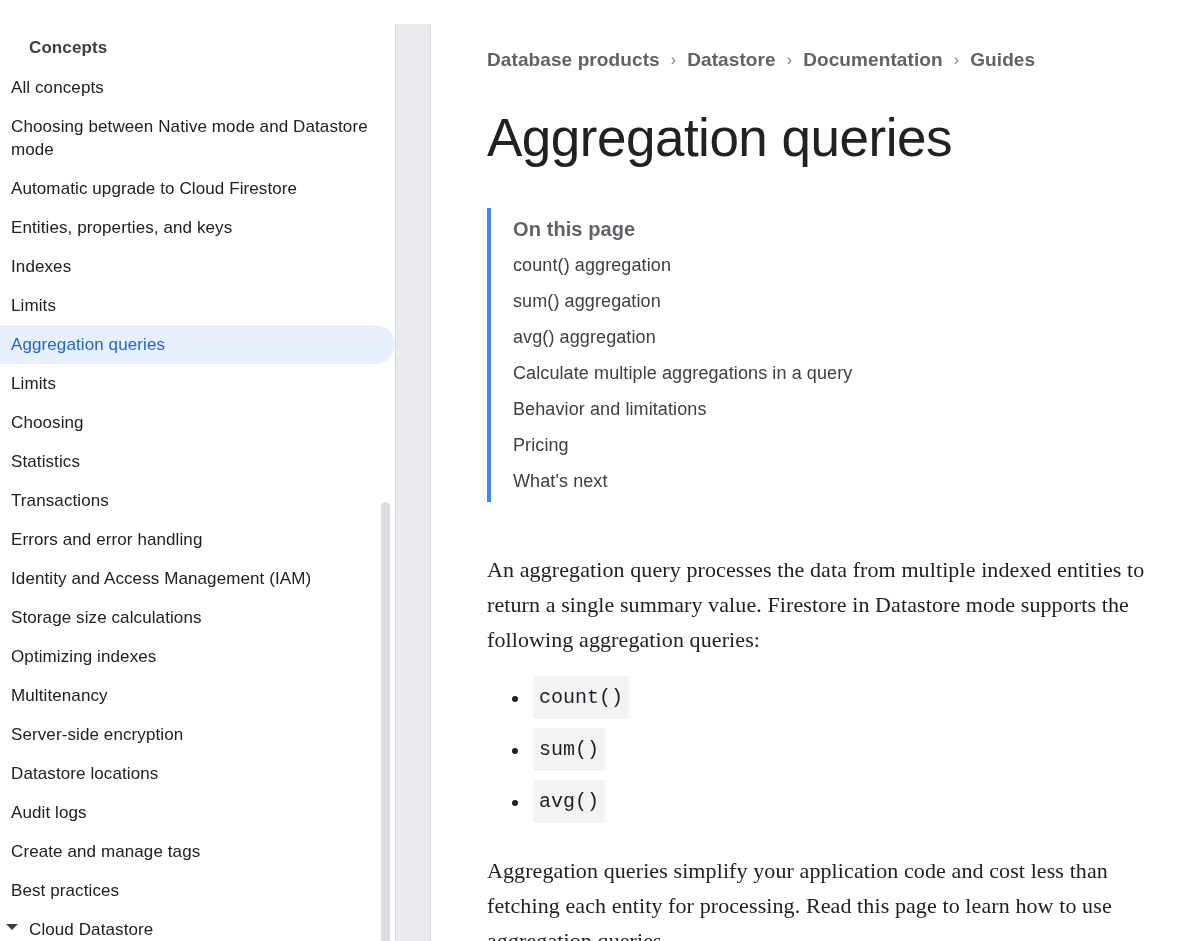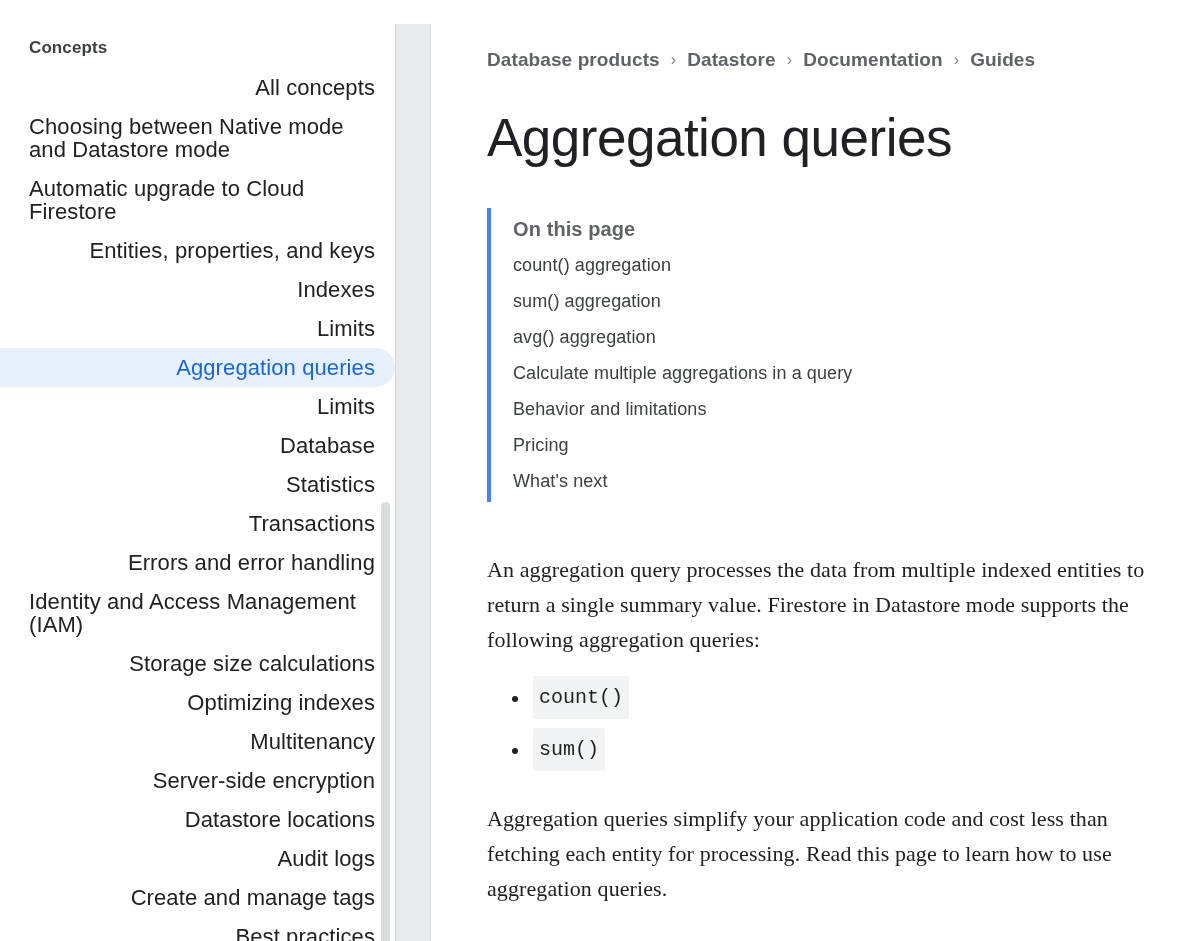--- a/index.html
+++ b/index.html
@@ -38,28 +38,27 @@
     font-size: 17px;
     font-weight: bold;
     color: #3c4043;
     padding: 14px 16px 10px 29px;
     letter-spacing: .1px;
   }
   .nav-item {
     position: relative;
     display: flex;
     align-items: flex-start;
-    font-size: 22px;
+    font-size: 17px;
     line-height: 23px;
     color: #202124;
-    padding: 8px 20px 8px 29px;
+    padding: 8px 20px 8px 11px;
     border-radius: 0 20px 20px 0;
     cursor: pointer;
     letter-spacing: .1px;
-    justify-content: flex-end;
   }
   .nav-item .nav-label { display: block; }
   .nav-item.level2 { padding-left: 50px; }
   .nav-item.active {
     background: #e8f0fe;
     color: #1a73c8;
   }
   .nav-item.active .nav-label { color: #1967d2; }
   .nav-item.has-toggle { padding-left: 29px; }
   .tri {
@@ -227,21 +226,21 @@
           <div class="nav-item">
             <span class="nav-label">Limits</span>
           </div>
           <div class="nav-item active">
             <span class="nav-label">Aggregation queries</span>
           </div>
           <div class="nav-item">
             <span class="nav-label">Limits</span>
           </div>
           <div class="nav-item">
-            <span class="nav-label">Database</span>
+            <span class="nav-label">Choosing</span>
           </div>
           <div class="nav-item">
             <span class="nav-label">Statistics</span>
           </div>
           <div class="nav-item">
             <span class="nav-label">Transactions</span>
           </div>
           <div class="nav-item">
             <span class="nav-label">Errors and error handling</span>
           </div>
@@ -312,18 +311,19 @@
           <span class="otp-link">Pricing</span>
           <span class="otp-link">What's next</span>
         </div>
     </div>
 
     <p class="body-p">An aggregation query processes the data from multiple indexed entities to return a single summary value. Firestore in Datastore mode supports the following aggregation queries:</p>
 
     <ul id="list-funcs">
         <li><code class="chip">count()</code></li>
         <li><code class="chip">sum()</code></li>
+        <li><code class="chip">avg()</code></li>
       </ul>
 
     <p class="body-p" id="p-last">Aggregation queries simplify your application code and cost less than fetching each entity for processing. Read this page to learn how to use aggregation queries.</p>
 
   </main>
 </div>
 
 </body></html>

